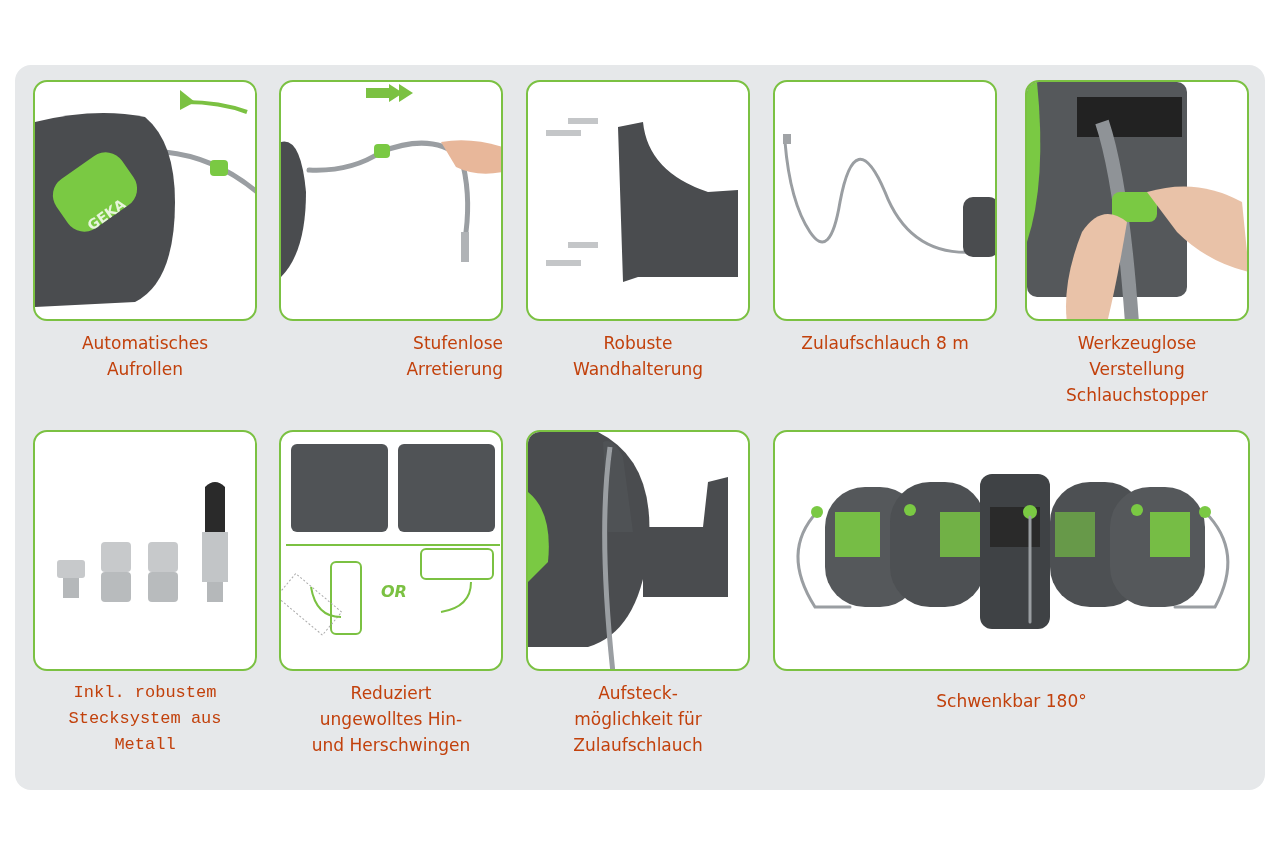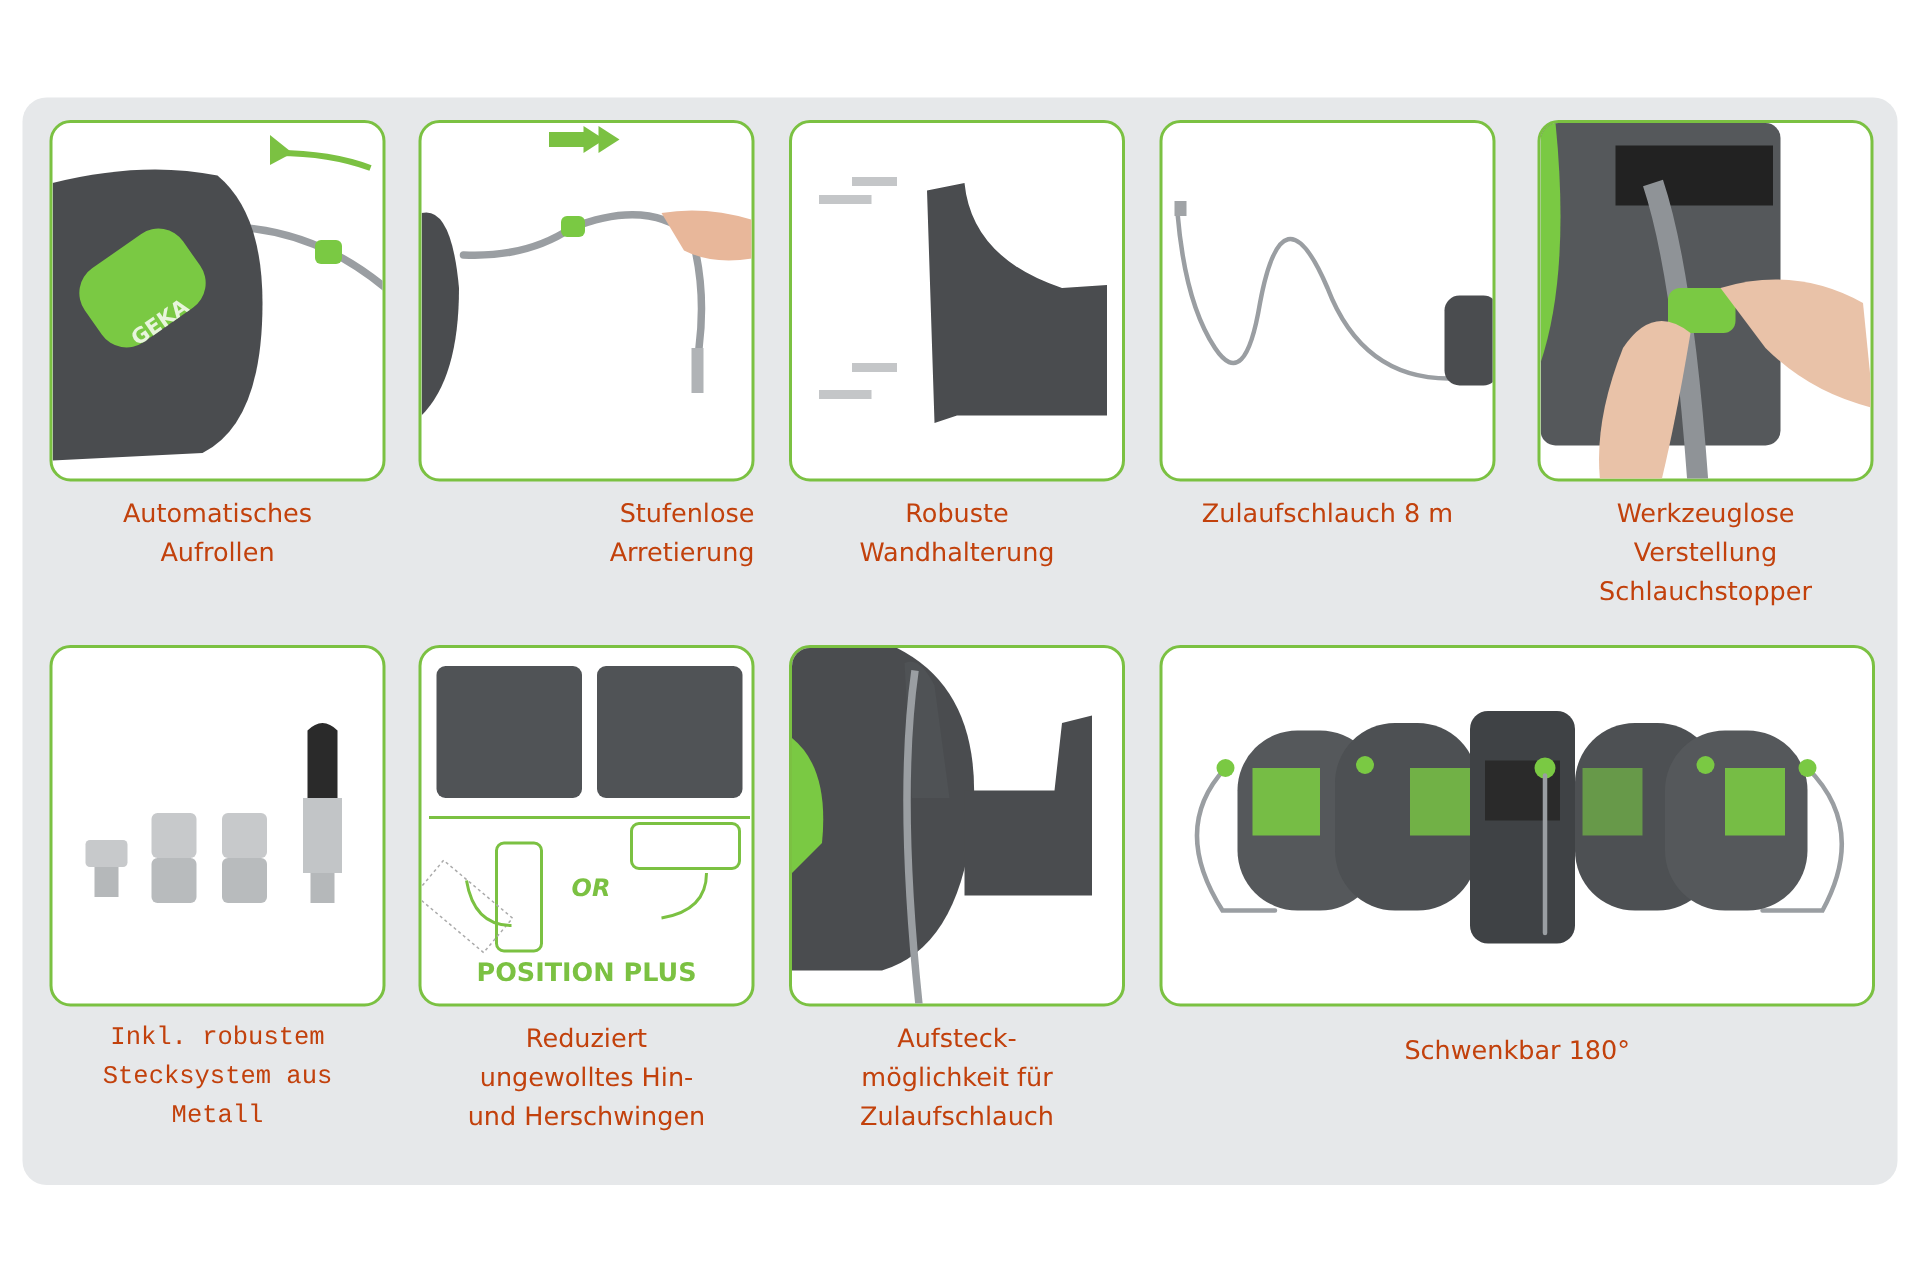--- a/index.html
+++ b/index.html
@@ -104,21 +104,20 @@
   <div class="dark" style="position:absolute;left:117px;top:12px;width:97px;height:88px;border-radius:6px;"></div>
   <svg width="224" height="241" style="position:absolute;left:0;top:0">
     <line x1="5" y1="113" x2="219" y2="113" stroke="#7bc142" stroke-width="2"></line>
     <rect x="50" y="130" width="30" height="72" rx="5" fill="none" stroke="#7bc142" stroke-width="2"></rect>
     <rect x="140" y="117" width="72" height="30" rx="5" fill="none" stroke="#7bc142" stroke-width="2"></rect>
     <rect x="12" y="140" width="30" height="60" fill="none" stroke="#aaa" stroke-dasharray="2,2" transform="rotate(-50 30 170)"></rect>
     <path d="M30 155 Q35 185 60 185" fill="none" stroke="#7bc142" stroke-width="2"></path>
     <path d="M160 180 Q190 175 190 150" fill="none" stroke="#7bc142" stroke-width="2"></path>
   </svg>
   <div class="or-label" style="left:100px;top:150px;font-style:italic;">OR</div>
-  <div class="pos-label">POSITION PLUS</div>
 </div>
 <div class="cap" style="left:279px;top:680px;width:224px;">Reduziert
 ungewolltes Hin-
 und Herschwingen</div>
 
 <div class="card" style="left:526px;top:430px;width:224px;height:241px;">
   <svg width="224" height="241" style="position:absolute;left:0;top:0">
     <path d="M0 0 L70 0 Q130 30 120 120 Q110 200 60 215 L0 215 Z" fill="#4a4c4f"></path>
     <path d="M0 60 Q25 80 20 130 L0 150 Z" fill="#7ac943"></path>
     <path d="M75 10 Q85 5 95 25 L105 100 L80 100 Z" fill="#4f5255"></path>

